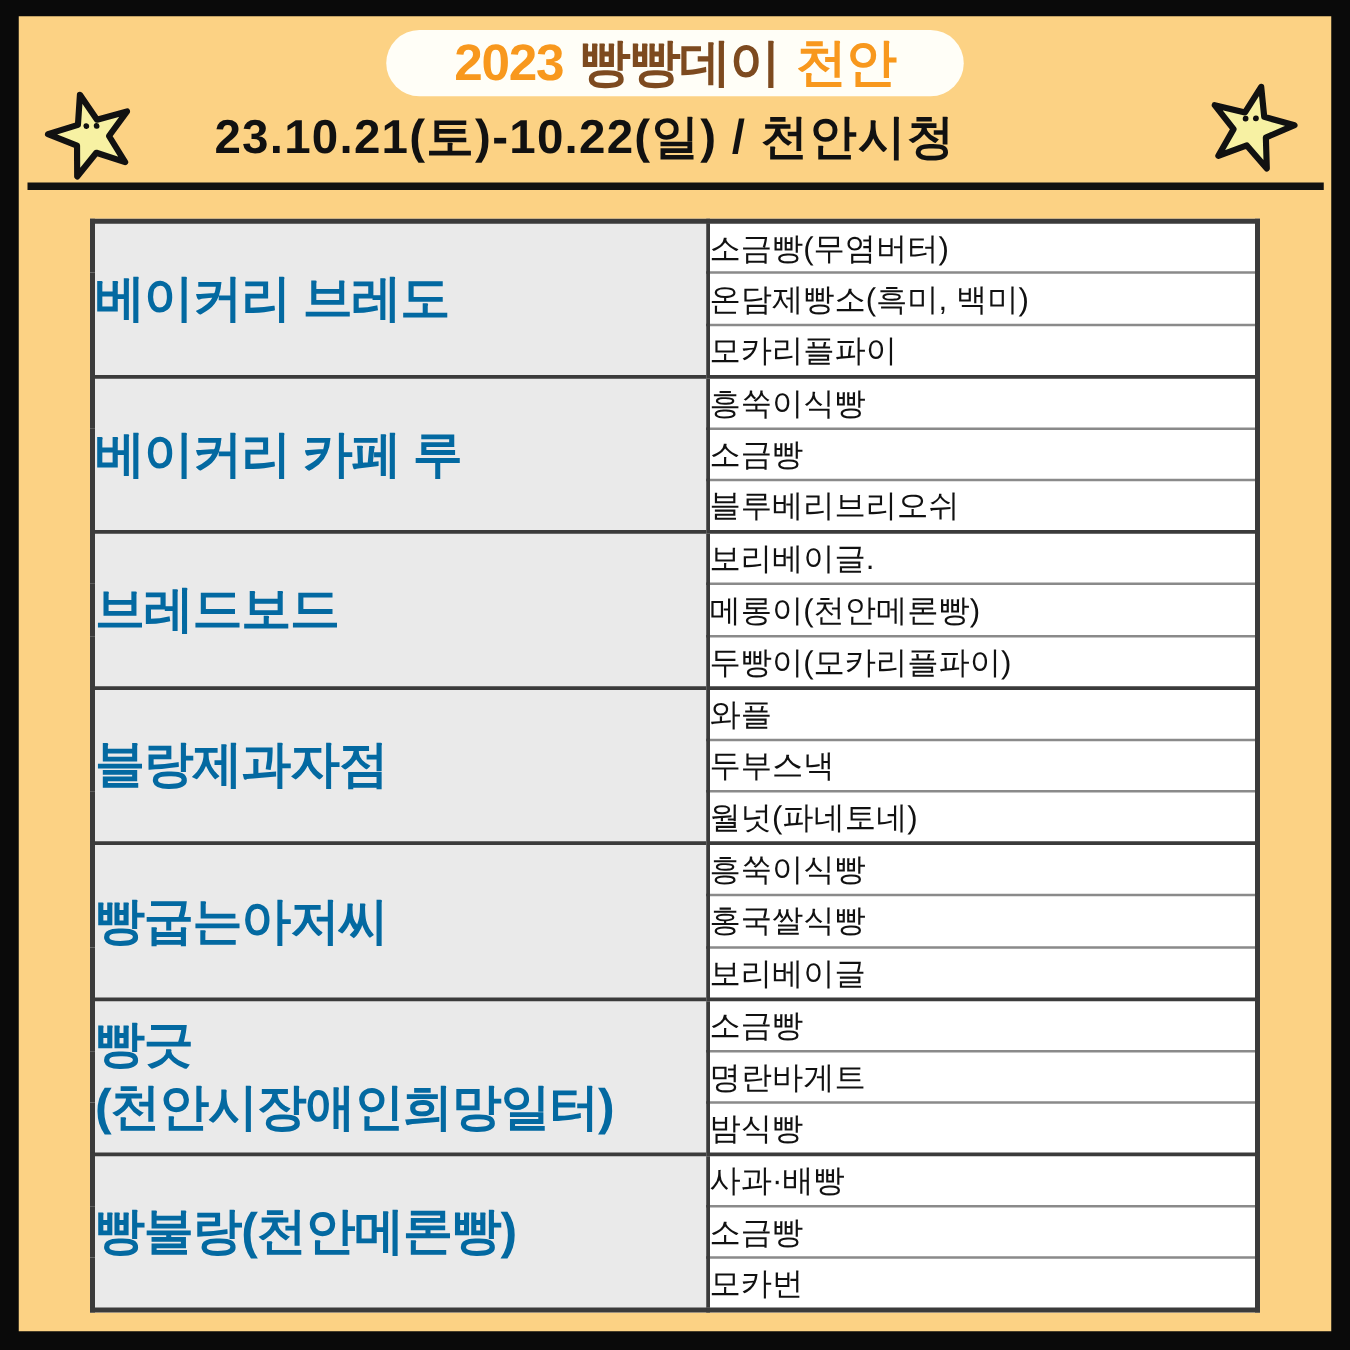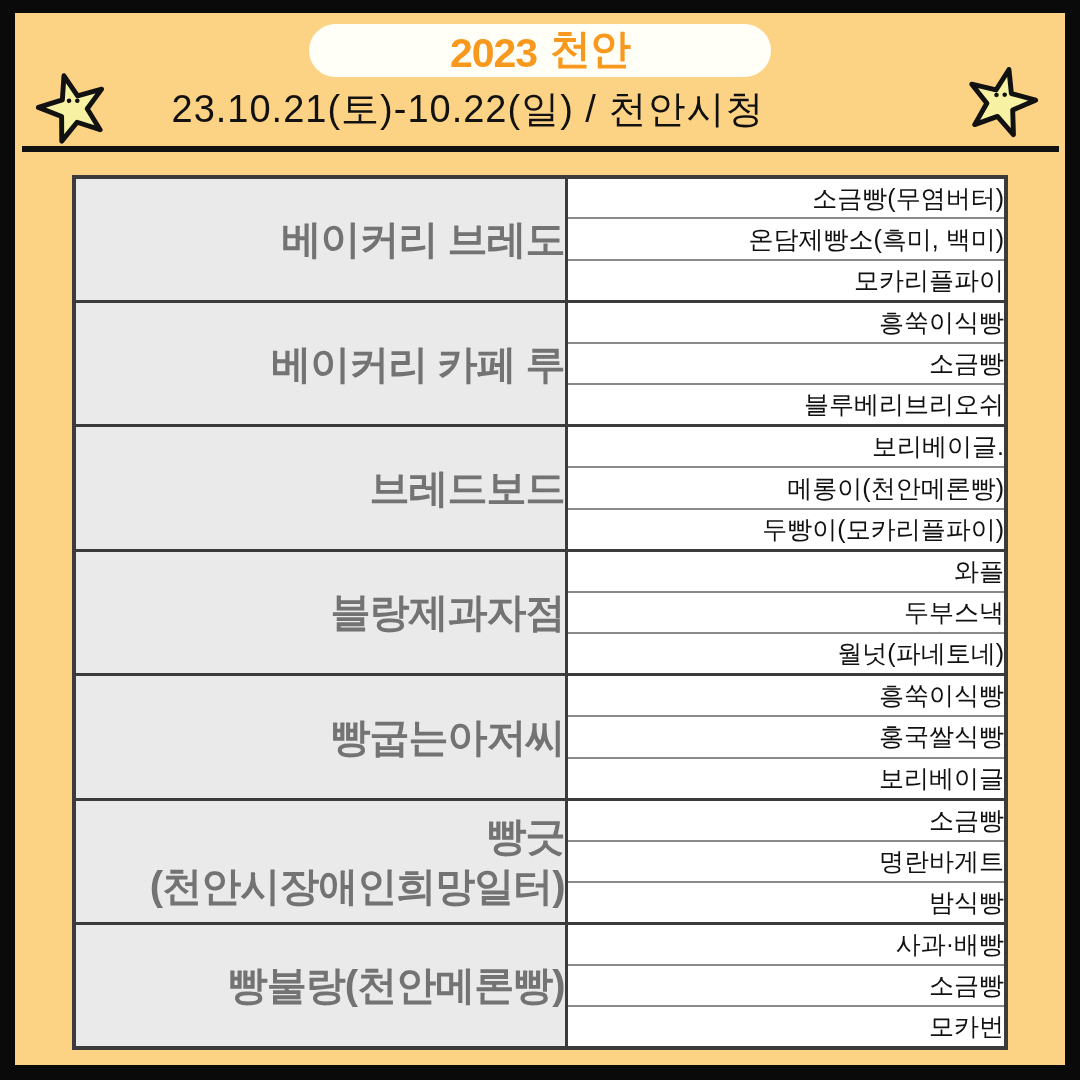--- a/index.html
+++ b/index.html
@@ -24,53 +24,53 @@
     overflow:hidden;
   }
   .poster-bg{
     position:absolute;left:15px;top:13px;width:1050px;height:1052px;
     background:var(--bg_yellow);
   }
   
   .title-badge{
     position:absolute;left:309px;top:24px;width:462px;height:53px;
     background:var(--badge_white);border-radius:27px;
-    display:flex;align-items:flex-end;justify-content:center;gap:13px;
+    display:flex;align-items:center;justify-content:center;gap:13px;
     font-size:41px;font-weight:800;letter-spacing:-1px;
   }
   .title-badge .orange{color:var(--accent_orange);}
   .title-badge .brown{color:var(--title_brown);}
   .subtitle{
     position:absolute;left:0;top:84px;width:936px;height:50px;
     display:flex;align-items:center;justify-content:center;
-    font-size:38px;font-weight:400;color:var(--text_black);
+    font-size:38px;font-weight:700;color:var(--text_black);
     letter-spacing:1px;
   }
   .star{position:absolute;width:82px;height:82px;}
   .star-left{left:32px;top:66px;transform:rotate(-6deg);}
   .star-right{left:960px;top:60px;transform:scaleX(-1) rotate(-4deg);}
   .header-rule{
     position:absolute;left:22px;top:146px;width:1037px;height:6px;
     background:var(--text_black);
   }
   
   .table-wrap{position:absolute;left:72px;top:175px;}
   table{
     border-collapse:collapse;table-layout:fixed;
     width:936px;height:875px;
     border:4px solid var(--border_dark);
     background:var(--cell_white);
   }
   col.c-bakery{width:492px;}
-  td{vertical-align:middle;text-align:right;}
+  td{vertical-align:middle;text-align:left;}
   td.bakery{
     background:var(--cell_gray);
     border-right:3px solid var(--border_dark);
     border-top:3px solid var(--border_dark);
-    font-size:40px;font-weight:900;color:#737373;
+    font-size:40px;font-weight:900;color:#0369a1;
     letter-spacing:-1px;line-height:1.25;
     white-space:pre-line;
   }
   td.product{
     background:var(--cell_white);
     border-top:2px solid var(--border_light);
     font-size:25px;font-weight:400;color:var(--text_black);
     height:41px;
   }
   tr.group-first td.product{border-top:3px solid var(--border_dark);}
@@ -86,20 +86,21 @@
   <circle cx="56" cy="43" r="2.8" fill="#111"></circle>
 </svg>
 <svg class="star star-right" viewBox="0 0 100 100">
   <polygon points="43,11 57,37 87,32 67,54 80,81 53,69 32,90 35,60 8,46 38,40" fill="#F7F1A3" stroke="#111" stroke-width="6" stroke-linejoin="round"></polygon>
   <circle cx="46" cy="42" r="2.8" fill="#111"></circle>
   <circle cx="56" cy="43" r="2.8" fill="#111"></circle>
 </svg>
 
 <div class="title-badge">
   <span class="orange">2023</span>
+  <span class="brown">빵빵데이</span>
   <span class="orange">천안</span>
 </div>
 
 <div class="subtitle">23.10.21(토)-10.22(일) / 천안시청</div>
 
 <div class="header-rule"></div>
 
 <div class="table-wrap">
   <table>
     <colgroup>

